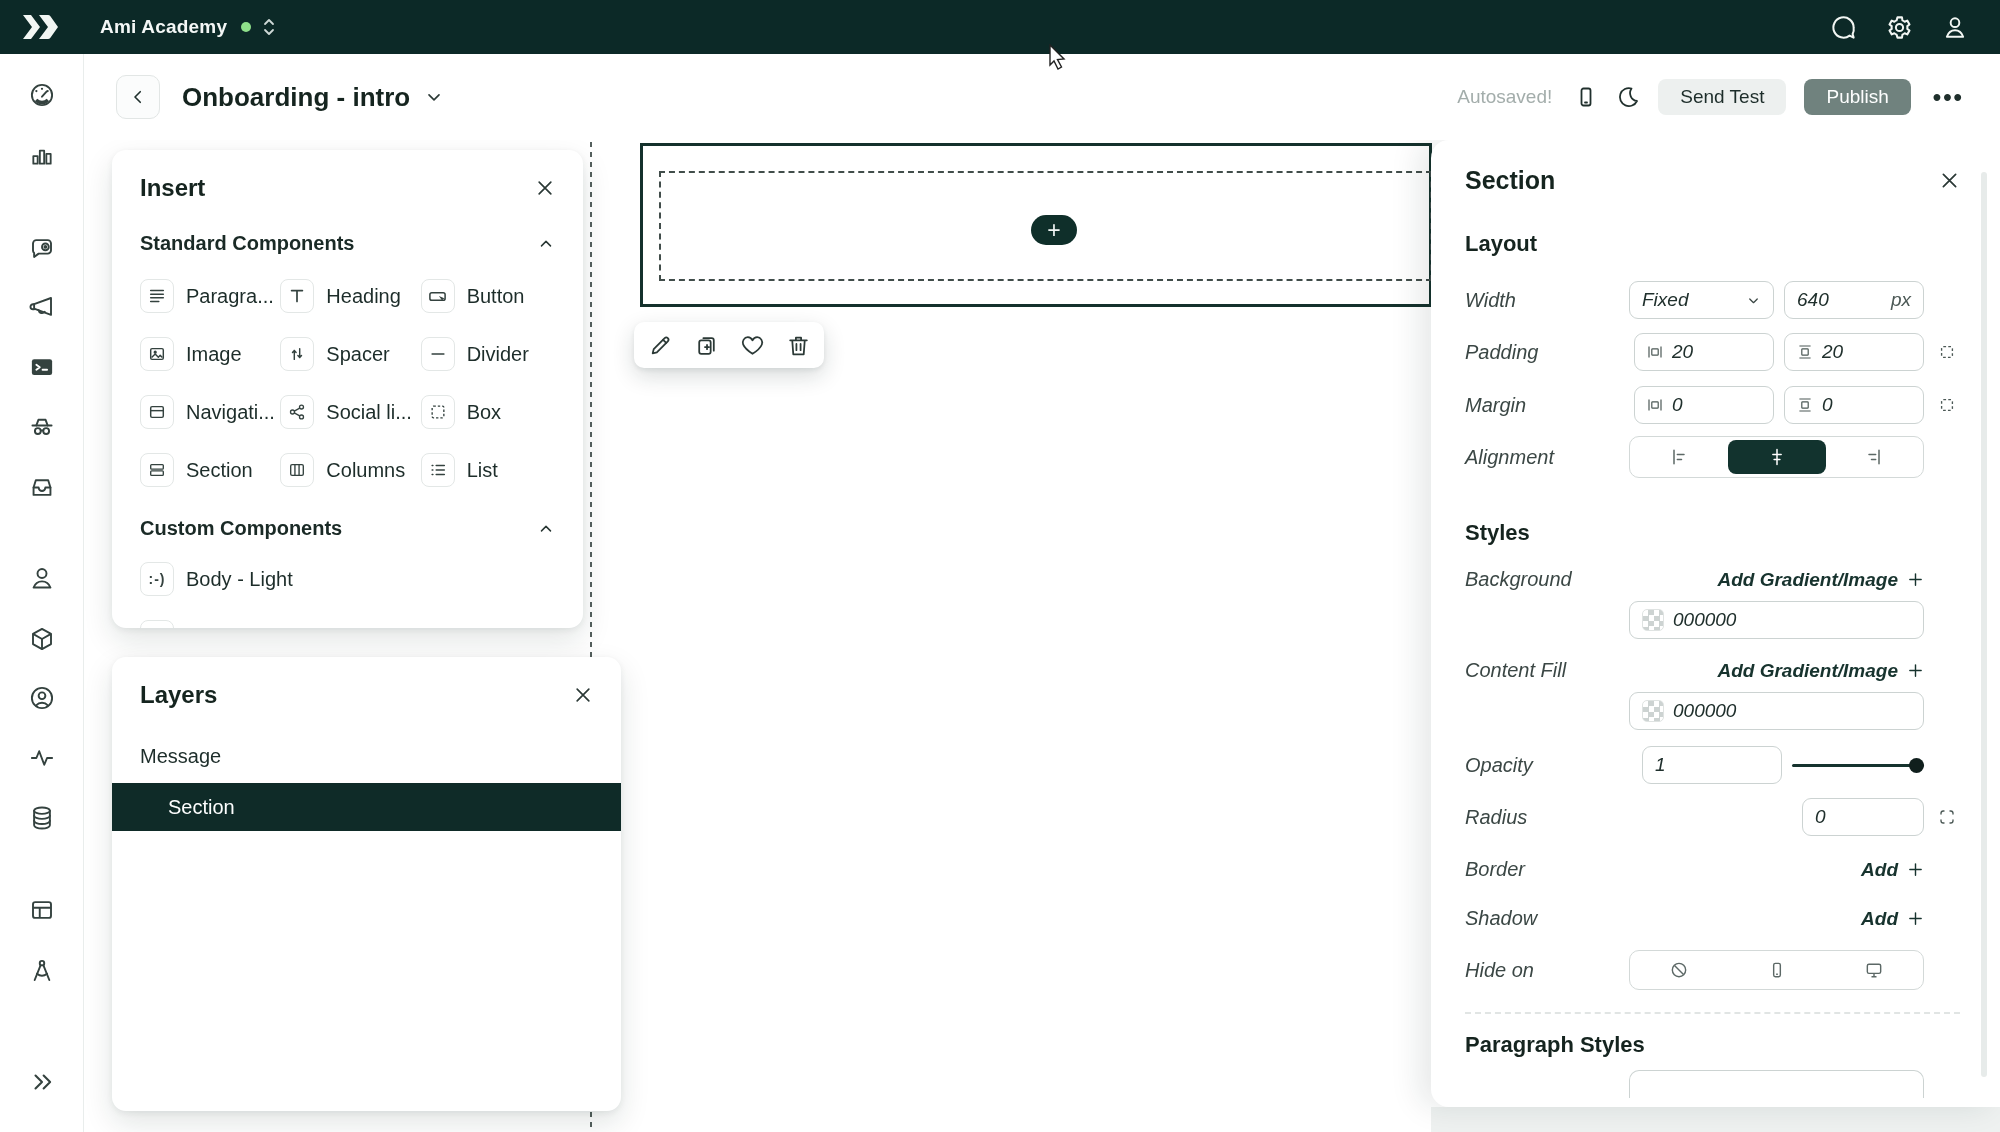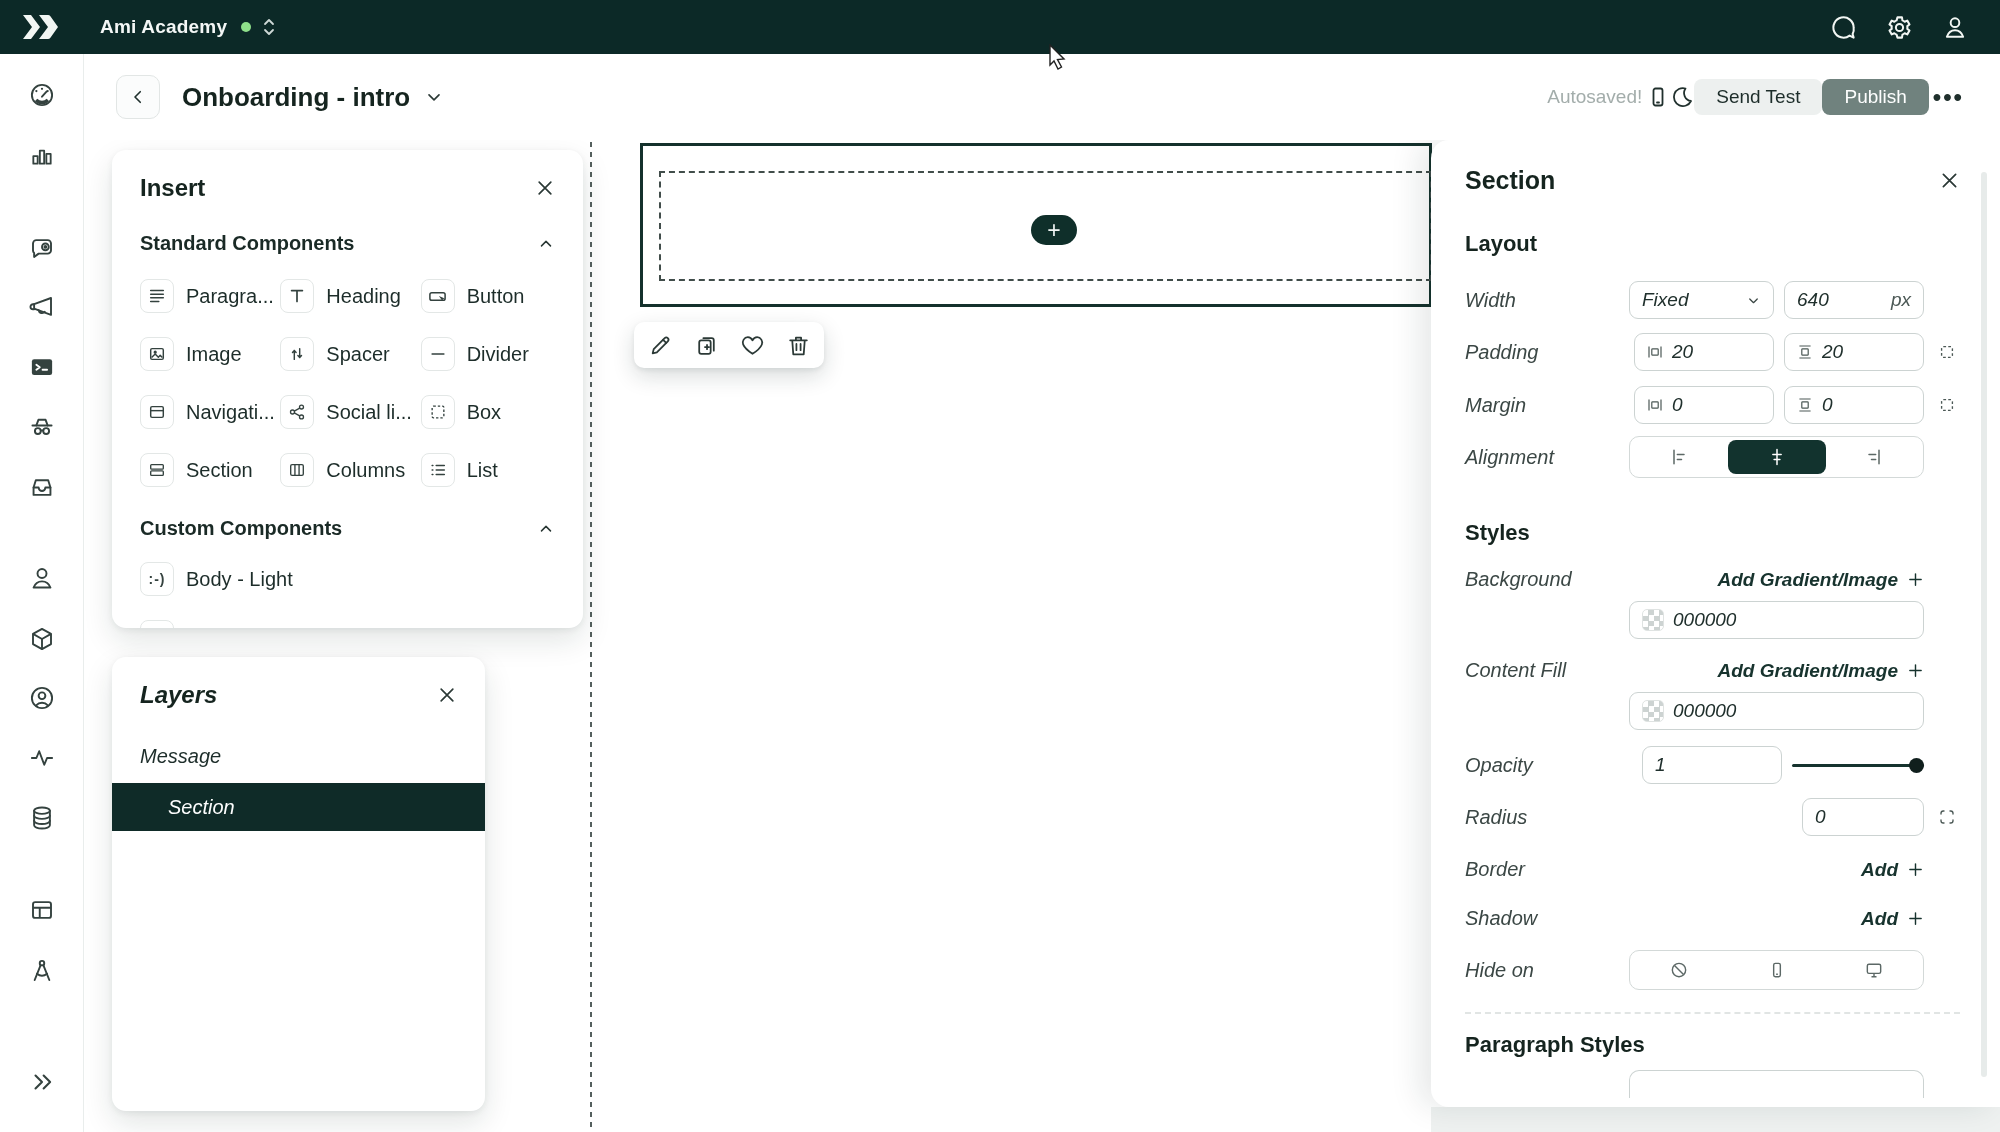--- a/index.html
+++ b/index.html
@@ -29,21 +29,21 @@
   .header {
     position:absolute; top:54px; left:84px; right:0; height:86px;
     background:#fff; display:flex; align-items:center; padding:9px 32px; z-index:20;
   }
   .back-btn {
     width:44px; height:44px; border:1.5px solid #e2e6e5; border-radius:10px;
     background:#fbfcfc; display:flex; align-items:center; justify-content:center; cursor:pointer;
   }
   .doc-title { font-size:26px; font-weight:700; color:#15241f; margin-left:22px; }
   .title-caret { margin-left:14px; cursor:pointer; }
-  .header-right { margin-left:auto; display:flex; align-items:center; }
+  .header-right { margin-left:auto; display:flex; align-items:center; gap:18px; }
   .autosaved { color:#a3adab; font-size:19px; margin-right:4px; }
   .btn {
     height:36px; border:none; border-radius:8px; font-size:19px; font-weight:500;
     padding:0 22px; cursor:pointer; font-family:inherit;
   }
   .btn-secondary { background:#edf0ef; color:#1d2d2a; }
   .btn-primary { background:#70827e; color:#fdfefe; }
   .dots { font-size:24px; font-weight:700; letter-spacing:2px; color:#20302d; cursor:pointer; padding:0 4px; }
 
   
@@ -79,21 +79,21 @@
   }
   .sec-toolbar .ic { cursor:pointer; }
 
   
   .panel {
     position:absolute; background:#fff; border-radius:14px;
     box-shadow:0 12px 30px rgba(16,40,36,.12), 0 2px 6px rgba(16,40,36,.07);
     z-index:10; overflow:hidden;
   }
   .insert-panel { left:112px; top:150px; width:471px; height:478px; padding:24px 28px; }
-  .layers-panel { left:112px; top:657px; width:373px; height:454px; padding:24px 0;font-style:italic; }
+  .layers-panel { left:112px; top:657px; width:509px; height:454px; padding:24px 0; }
   .panel-head { display:flex; align-items:center; justify-content:space-between; }
   .panel-title { font-size:24px; font-weight:700; color:#15241f; }
   .close-x { color:#2b3936; cursor:pointer; }
   .group-head { display:flex; align-items:center; justify-content:space-between; margin-top:30px; cursor:pointer; }
   .group-title { font-size:20px; font-weight:700; color:#1a2a26; }
   .comp-grid { display:grid; grid-template-columns:repeat(3,1fr); column-gap:6px; row-gap:24px; margin-top:24px; }
   .comp-item { display:flex; align-items:center; gap:12px; cursor:pointer; min-width:0; }
   .comp-icon {
     width:34px; height:34px; flex:0 0 34px; border:1.5px solid #e3e7e6; border-radius:8px;
     display:flex; align-items:center; justify-content:center; color:#34423f; background:#fff;

